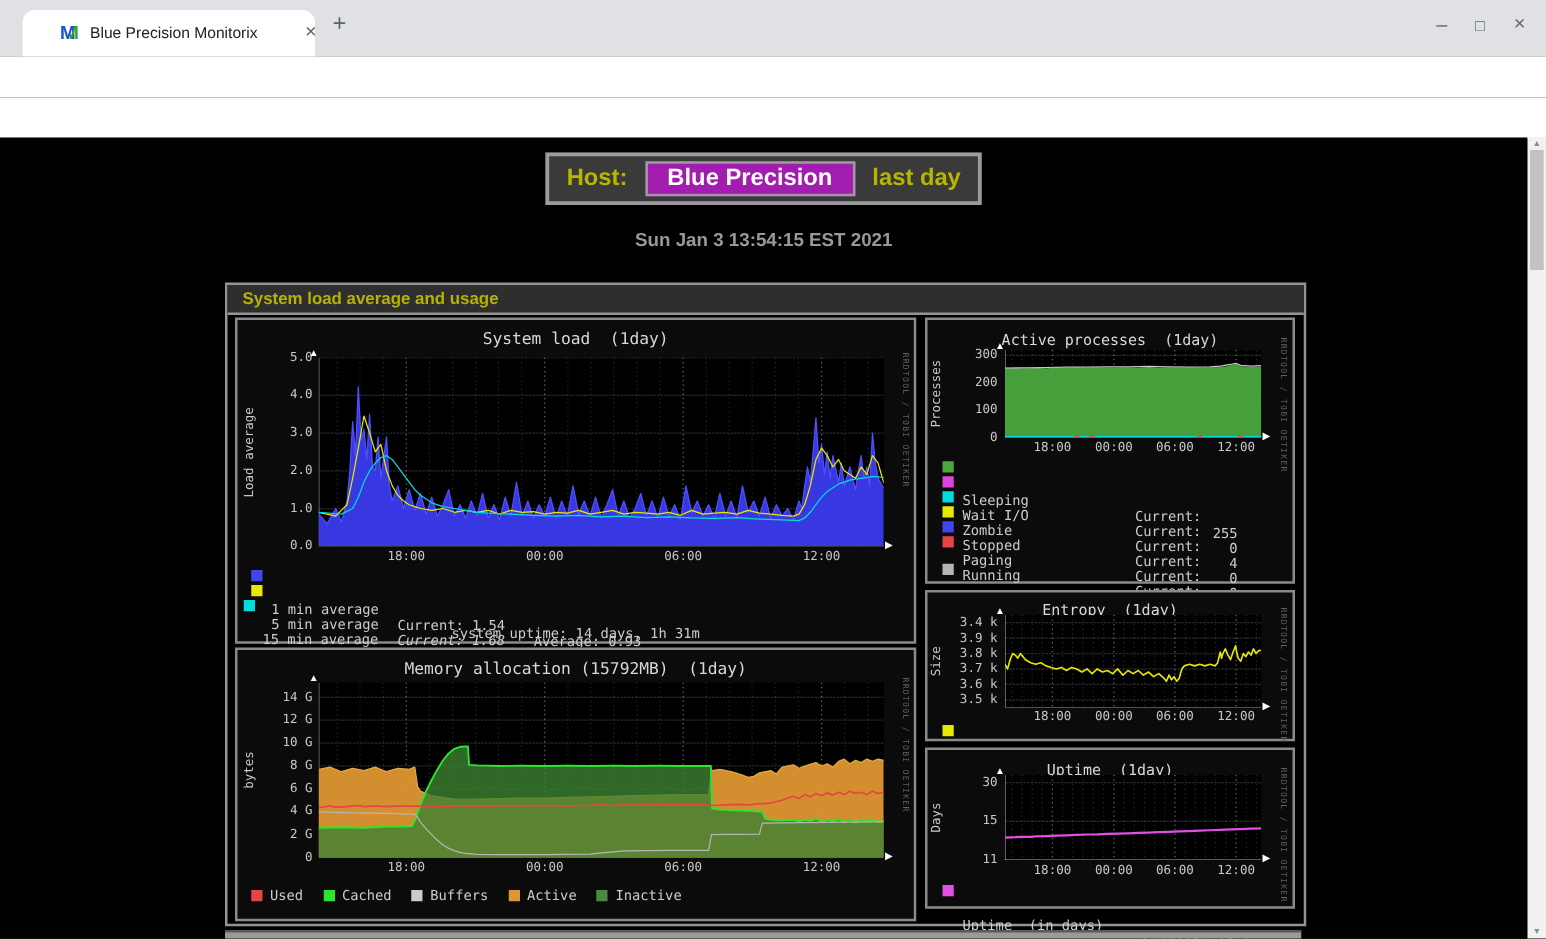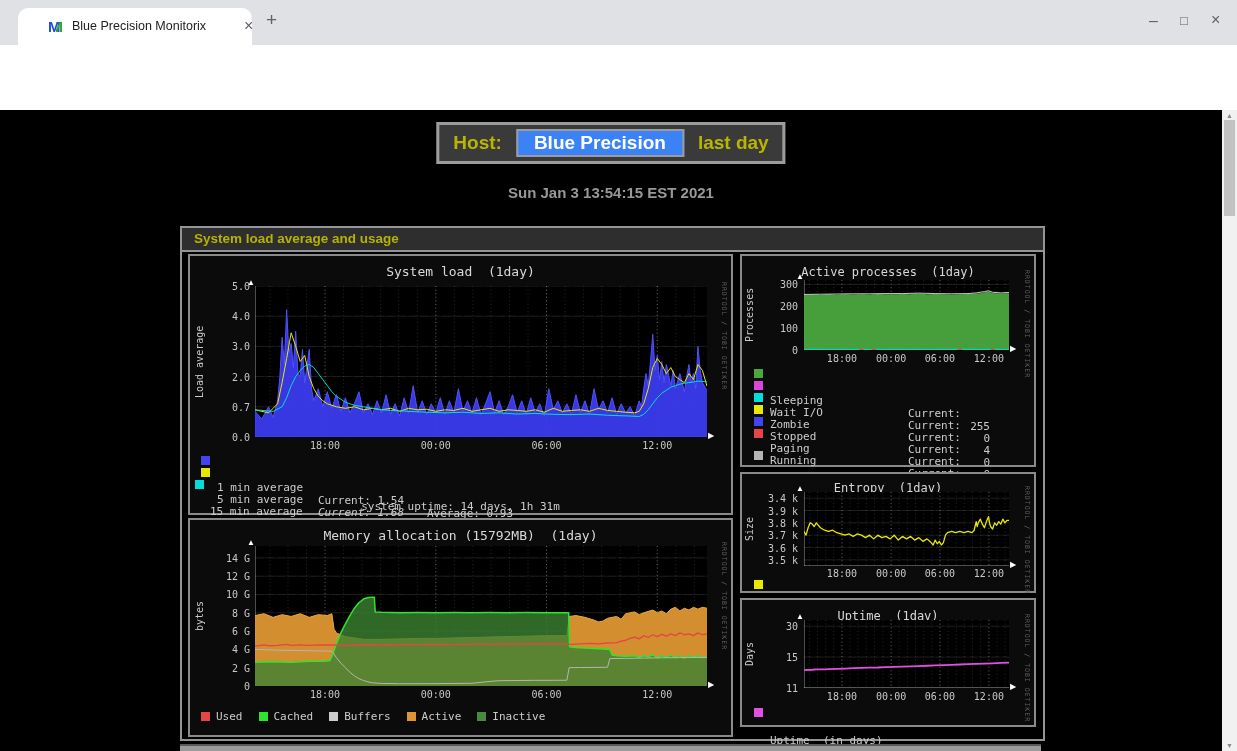--- a/index.html
+++ b/index.html
@@ -35,21 +35,21 @@
   .folder:before{content:"";position:absolute;left:0;top:-3px;width:6px;height:3px;background:#8f9398;border-radius:2px 2px 0 0;}
   
   #scrollbar{position:absolute;left:1222px;top:110px;width:15px;height:641px;background:#f1f1f1;}
   #scrollthumb{position:absolute;left:2px;top:10px;width:11px;height:96px;background:#c2c2c2;}
   .scrollarrow{position:absolute;left:0;width:15px;text-align:center;font-size:7px;color:#8a8a8a;}
   
   #pagearea{position:absolute;left:0;top:110px;width:1222px;height:641px;background:#000;}
   #hostbox{position:absolute;left:50%;transform:translateX(-50%);top:12px;display:flex;align-items:center;gap:6px;
            background:#3a3a3a;border:3px solid #9c9c9c;padding:4px 6px;}
   .hostlbl{color:#b9b600;font-weight:bold;font-size:19px;padding:0 8px;white-space:nowrap;}
-  .hostname{background:#3b82f6;border:2px solid #9c9c9c;color:#fff;font-weight:bold;font-size:19px;padding:1px 16px;white-space:nowrap;}
+  .hostname{background:#a21caf;border:2px solid #9c9c9c;color:#fff;font-weight:bold;font-size:19px;padding:1px 16px;white-space:nowrap;}
   #datetxt{position:absolute;left:0;width:100%;top:74px;text-align:center;color:#989898;font-weight:bold;font-size:15px;}
   #section{position:absolute;left:180px;top:116px;width:861px;height:511px;border:2px solid #949494;background:#000;}
   #sectiontitle{height:22px;background:#2e2e2e;border-bottom:2px solid #949494;color:#b6b200;font-weight:bold;
                 font-size:13.5px;line-height:22px;padding-left:12px;}
   .panel{position:absolute;background:#0b0b0b;border:2px solid #8a8a8a;}
   .ctitle{position:absolute;left:0;right:0;text-align:center;font:13px "DejaVu Sans Mono",monospace;color:#d8d8d8;white-space:pre;}
   .ctitle-s{font-size:12px;}
   .plot{position:absolute;background:#000;}
   .plot svg{position:absolute;left:0;top:0;width:100%;height:100%;}
   line.gM{stroke:rgba(255,255,255,.42);stroke-width:1;vector-effect:non-scaling-stroke;}
@@ -206,21 +206,21 @@
       <div id="sectiontitle">System load average and usage</div>
 
       <div class="panel" style="left:6px;top:26px;width:541px;height:257px;">
         <div class="ctitle" style="top:8px;">System load  (1day)</div>
         <div class="ylab" style="left:4px;top:30px;height:151px;">Load average</div>
         <div class="yt" style="left:8px;top:30px;width:52px;height:151px;">
             <span style="top: 0%;">5.0</span>
             <span style="top: 20%;">4.0</span>
             <span style="top: 40%;">3.0</span>
             <span style="top: 60%;">2.0</span>
-            <span style="top: 80%;">0.7</span>
+            <span style="top: 80%;">1.0</span>
             <span style="top: 100%;">0.0</span>
           </div>
         <div class="plot" style="left:65px;top:30px;width:452px;height:151px;">
             <svg viewBox="0 0 100 100" preserveAspectRatio="none">
               <line x1="3.3" y1="0" x2="3.3" y2="100" class="gm" stroke-dasharray="1 2.6"></line>
               <line x1="7.3" y1="0" x2="7.3" y2="100" class="gm" stroke-dasharray="1 2.6"></line>
               <line x1="11.4" y1="0" x2="11.4" y2="100" class="gm" stroke-dasharray="1 2.6"></line>
               <line x1="19.6" y1="0" x2="19.6" y2="100" class="gm" stroke-dasharray="1 2.6"></line>
               <line x1="23.7" y1="0" x2="23.7" y2="100" class="gm" stroke-dasharray="1 2.6"></line>
               <line x1="27.8" y1="0" x2="27.8" y2="100" class="gm" stroke-dasharray="1 2.6"></line>

